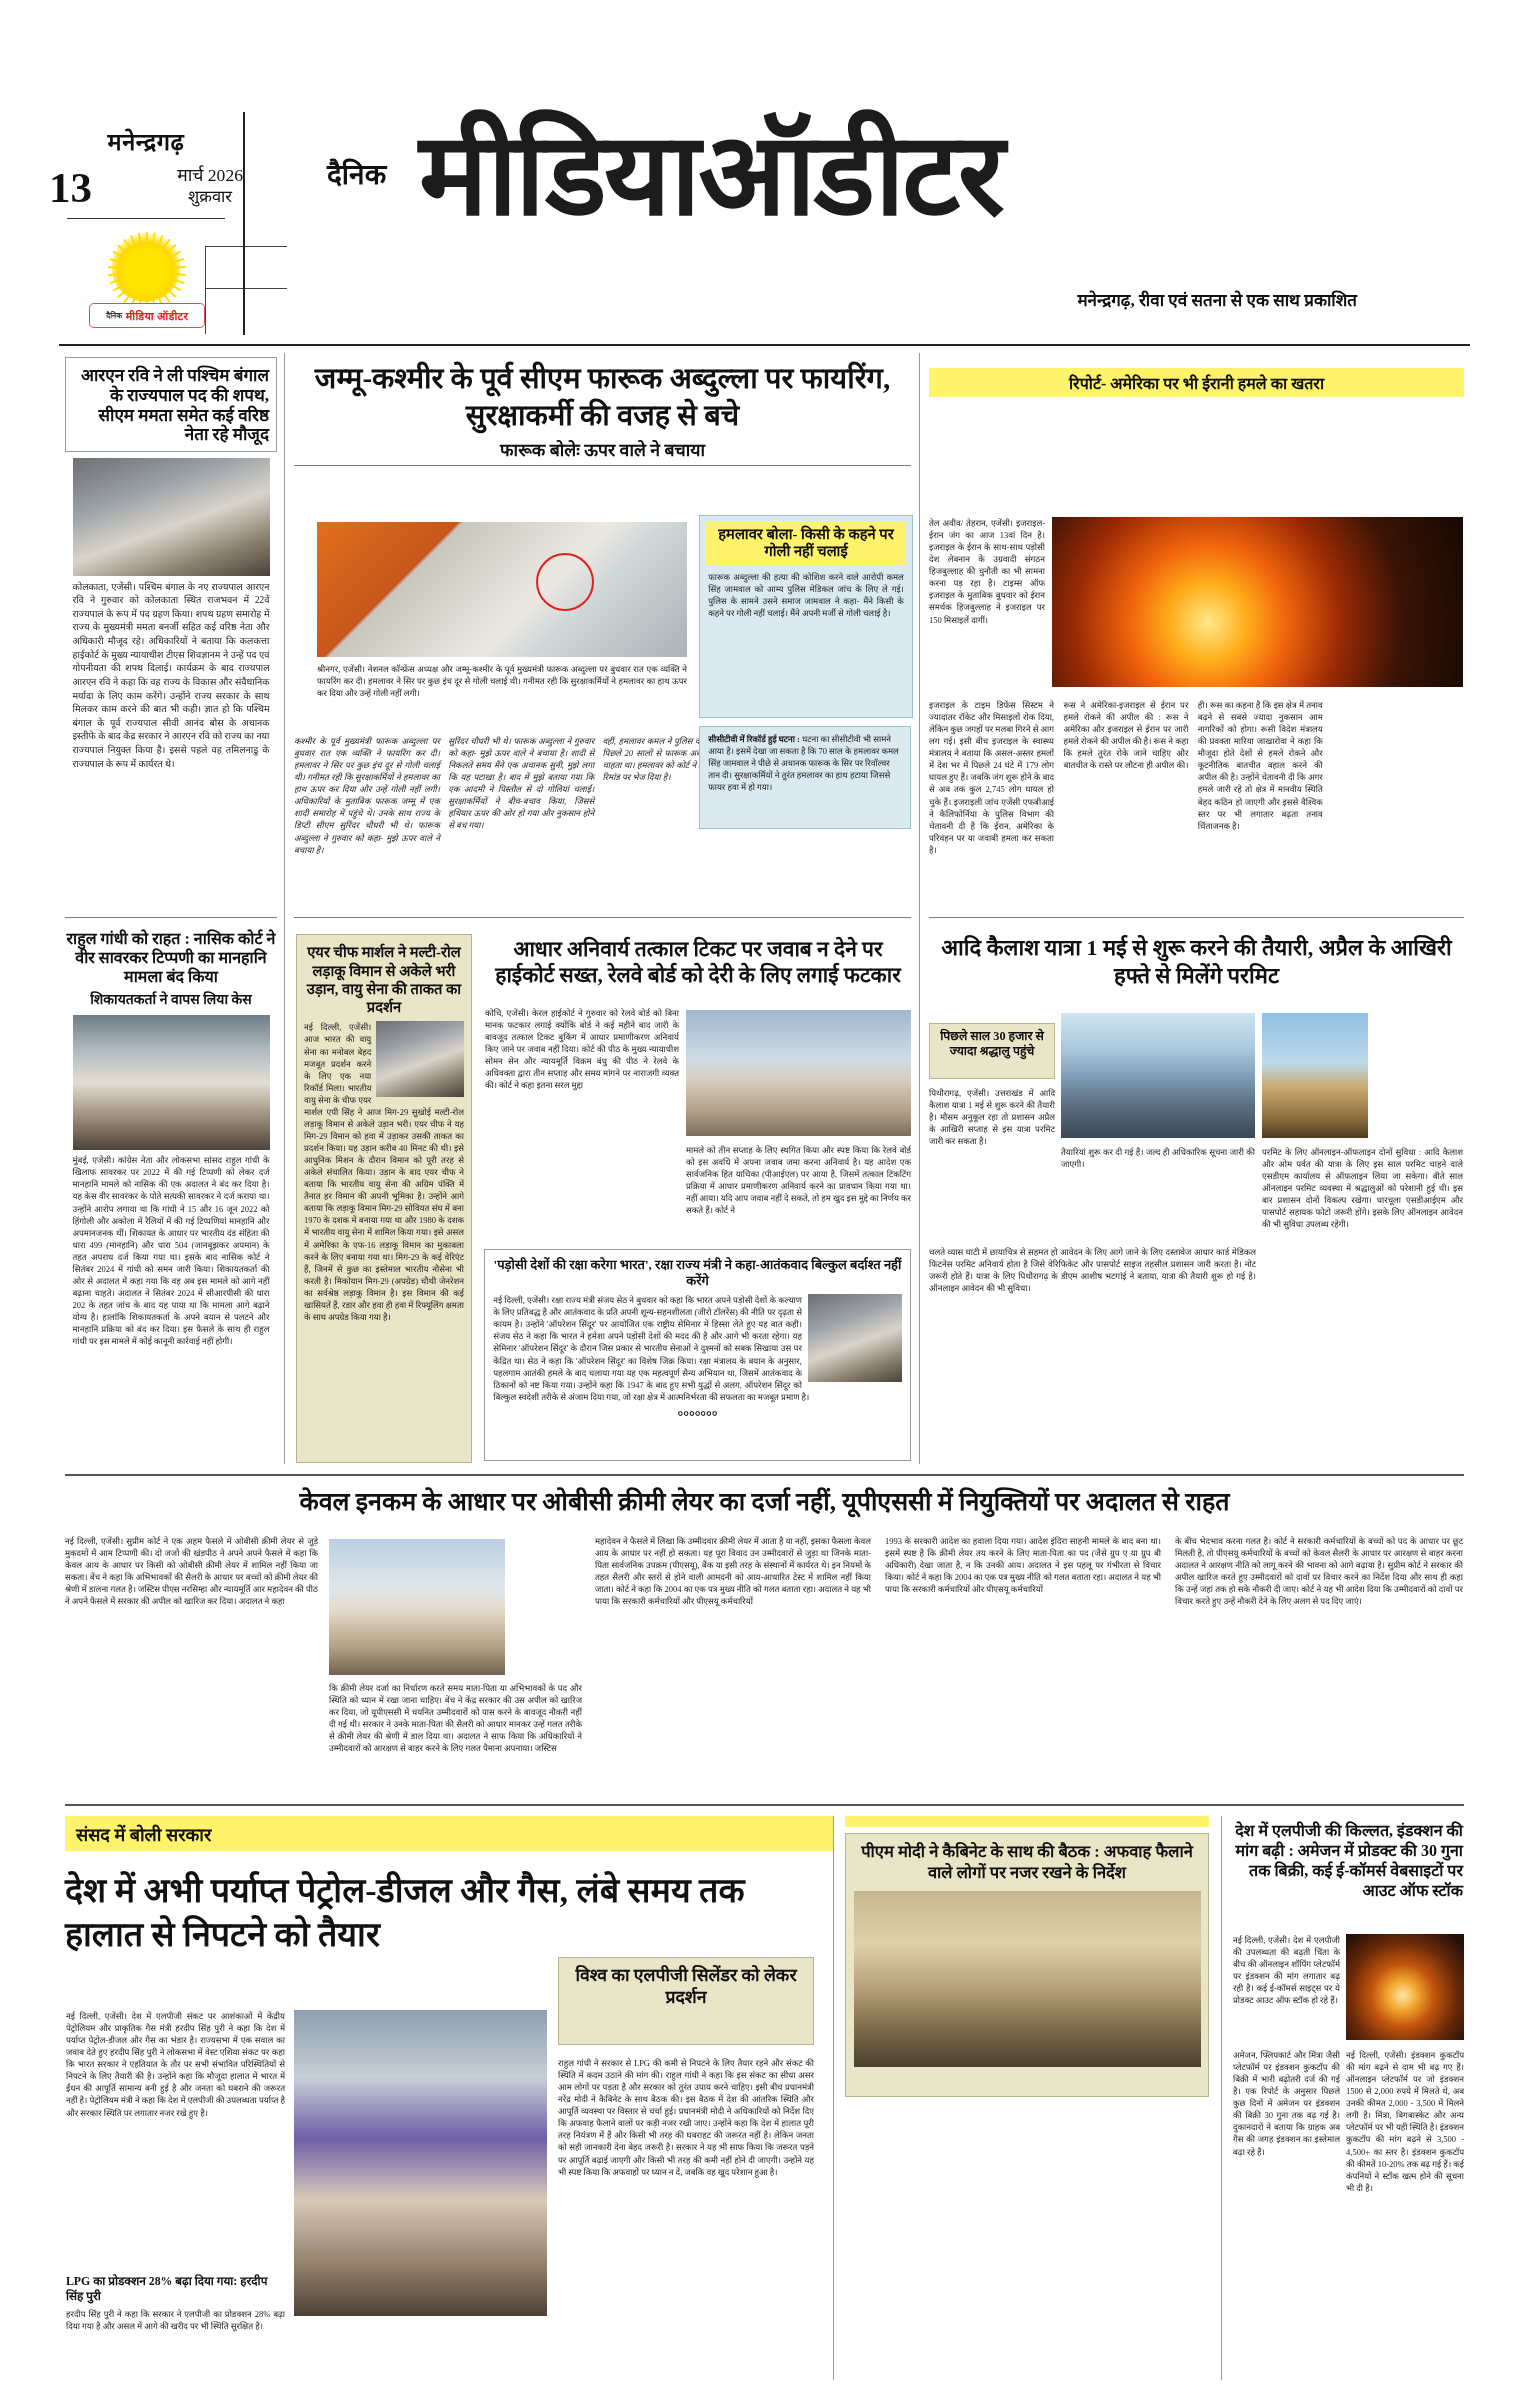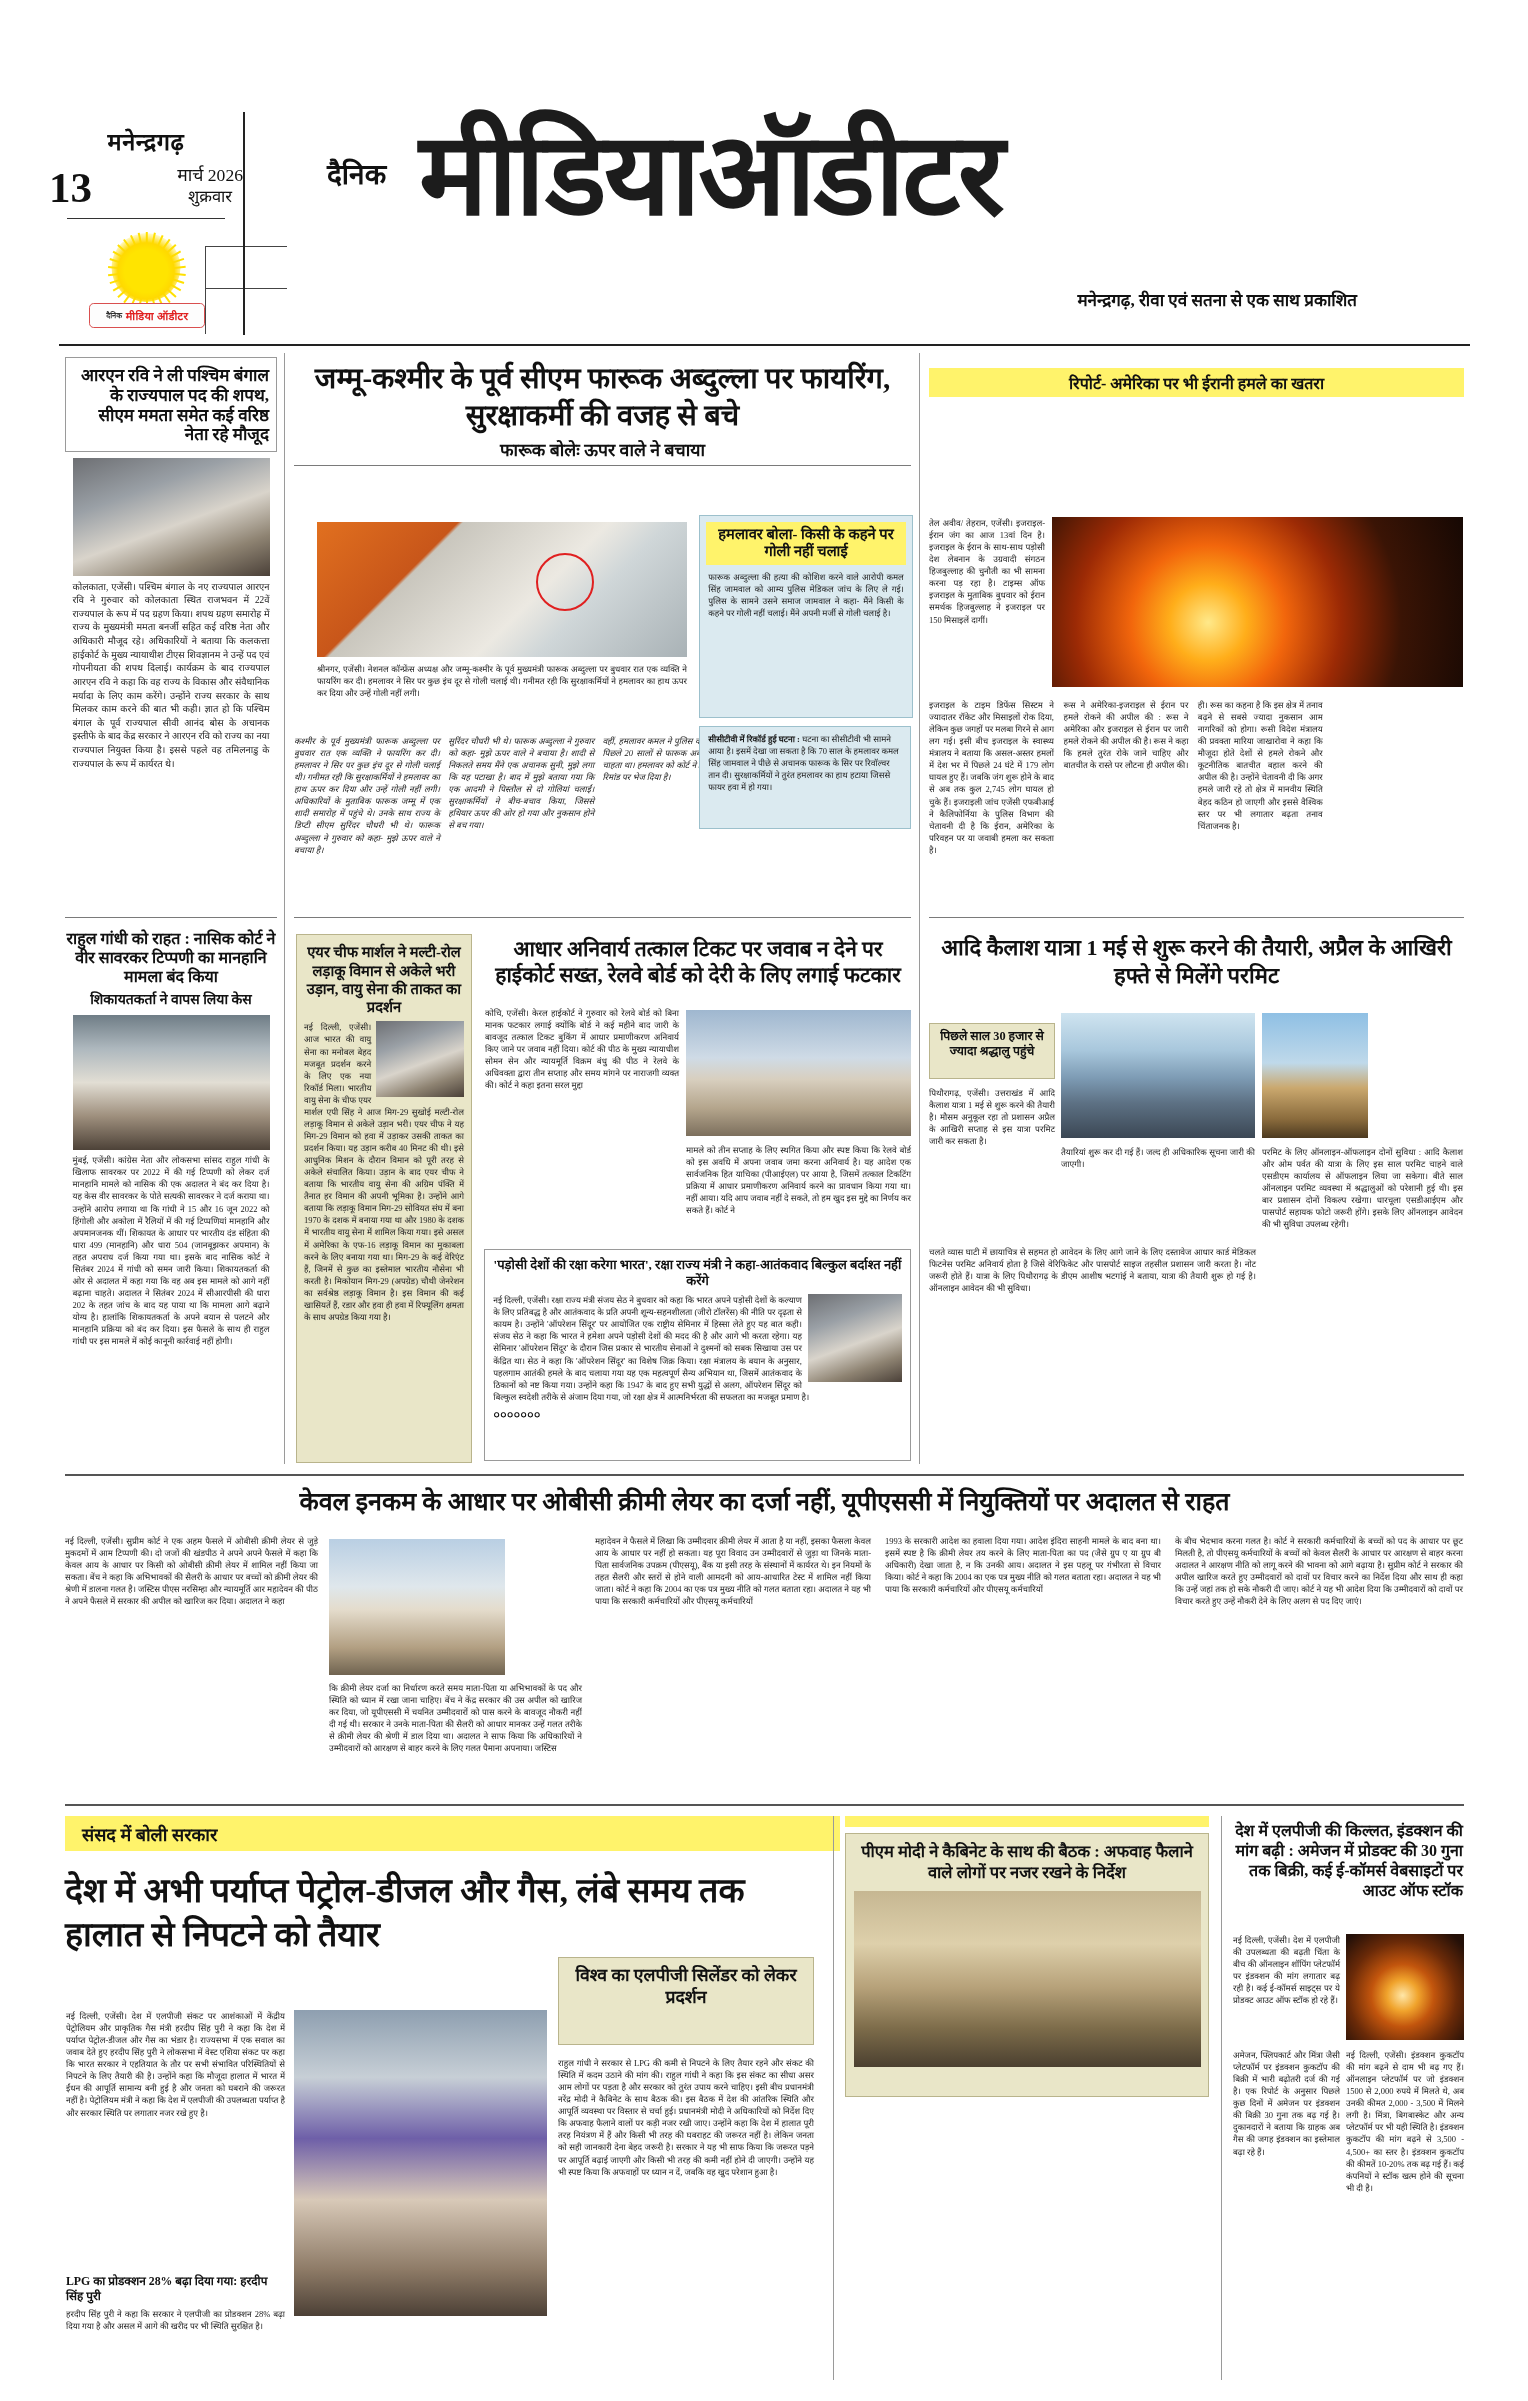--- a/index.html
+++ b/index.html
@@ -240,21 +240,21 @@
   <div class="photo ph-court" style="position:absolute;left:686px;top:1010px;width:225px;height:126px;"></div>
   <div style="position:absolute;left:485px;top:1007px;width:194px;" class="body-txt xs">कोचि, एजेंसी। केरल हाईकोर्ट ने गुरुवार को रेलवे बोर्ड को बिना मानक फटकार लगाई क्योंकि बोर्ड ने कई महीने बाद जारी के बावजूद तत्काल टिकट बुकिंग में आधार प्रमाणीकरण अनिवार्य किए जाने पर जवाब नहीं दिया। कोर्ट की पीठ के मुख्य न्यायाधीश सोमन सेन और न्यायमूर्ति विक्रम बंधु की पीठ ने रेलवे के अधिवक्ता द्वारा तीन सप्ताह और समय मांगने पर नाराजगी व्यक्त की। कोर्ट ने कहा इतना सरल मुद्दा</div>
   <div style="position:absolute;left:686px;top:1144px;width:225px;" class="body-txt xs">मामले को तीन सप्ताह के लिए स्थगित किया और स्पष्ट किया कि रेलवे बोर्ड को इस अवधि में अपना जवाब जमा करना अनिवार्य है। यह आदेश एक सार्वजनिक हित याचिका (पीआईएल) पर आया है, जिसमें तत्काल टिकटिंग प्रक्रिया में आधार प्रमाणीकरण अनिवार्य करने का प्रावधान किया गया था।
 
     नहीं आया। यदि आप जवाब नहीं दे सकते, तो हम खुद इस मुद्दे का निर्णय कर सकते हैं। कोर्ट ने</div>
 
   <div class="boxgrey" style="position:absolute;left:484px;top:1249px;width:427px;height:212px;box-sizing:border-box;padding:7px 8.2px;border-width:1.2px;">
     <div class="hd" style="font-size:13px;text-align:center;line-height:1.25;">'पड़ोसी देशों की रक्षा करेगा भारत', रक्षा राज्य मंत्री ने कहा-आतंकवाद बिल्कुल बर्दाश्त नहीं करेंगे</div>
     <div class="photo ph-man" style="width:94px;height:88px;float:right;margin:4.7px 0 3.5px 5.9px;"></div>
     <div class="body-txt xs" style="margin-top:4.7px;">नई दिल्ली, एजेंसी। रक्षा राज्य मंत्री संजय सेठ ने बुधवार को कहा कि भारत अपने पड़ोसी देशों के कल्याण के लिए प्रतिबद्ध है और आतंकवाद के प्रति अपनी शून्य-सहनशीलता (जीरो टॉलरेंस) की नीति पर दृढ़ता से कायम है। उन्होंने 'ऑपरेशन सिंदूर' पर आयोजित एक राष्ट्रीय सेमिनार में हिस्सा लेते हुए यह बात कही। संजय सेठ ने कहा कि भारत ने हमेशा अपने पड़ोसी देशों की मदद की है और आगे भी करता रहेगा। यह सेमिनार 'ऑपरेशन सिंदूर' के दौरान जिस प्रकार से भारतीय सेनाओं ने दुश्मनों को सबक सिखाया उस पर केंद्रित था। सेठ ने कहा कि 'ऑपरेशन सिंदूर' का विशेष जिक्र किया। रक्षा मंत्रालय के बयान के अनुसार, पहलगाम आतंकी हमले के बाद चलाया गया यह एक महत्वपूर्ण सैन्य अभियान था, जिसमें आतंकवाद के ठिकानों को नष्ट किया गया। उन्होंने कहा कि 1947 के बाद हुए सभी युद्धों से अलग, ऑपरेशन सिंदूर को बिल्कुल स्वदेशी तरीके से अंजाम दिया गया, जो रक्षा क्षेत्र में आत्मनिर्भरता की सफलता का मजबूत प्रमाण है।</div>
-    <div style="text-align:left;font-size:13px;margin-top:2.4px;">०००००००</div>
+    <div style="text-align:center;font-size:11px;margin-top:2.4px;">०००००००</div>
   </div>
 
   <div style="position:absolute;left:929px;top:934px;width:535px;">
     <div class="hd" style="font-size:22px;text-align:center;line-height:1.26;">आदि कैलाश यात्रा 1 मई से शुरू करने की तैयारी, अप्रैल के आखिरी हफ्ते से मिलेंगे परमिट</div>
   </div>
   <div class="boxbeige" style="position:absolute;left:929px;top:1023px;width:126px;height:56px;box-sizing:border-box;padding:4.7px;">
     <div class="hd" style="font-size:12.3px;text-align:center;line-height:1.22;">पिछले साल 30 हजार से ज्यादा श्रद्धालु पहुंचे</div>
   </div>
   <div class="photo ph-mtn" style="position:absolute;left:1061px;top:1013px;width:194px;height:125px;"></div>
   <div class="photo ph-shiv" style="position:absolute;left:1262px;top:1013px;width:106px;height:125px;"></div>
@@ -272,21 +272,21 @@
   <div style="position:absolute;left:65px;top:1535px;width:253px;" class="body-txt xs">नई दिल्ली, एजेंसी। सुप्रीम कोर्ट ने एक अहम फैसले में ओबीसी क्रीमी लेयर से जुड़े मुकदमों में आम टिप्पणी की। दो जजों की खंडपीठ ने अपने अपने फैसले में कहा कि केवल आय के आधार पर किसी को ओबीसी क्रीमी लेयर में शामिल नहीं किया जा सकता। बेंच ने कहा कि अभिभावकों की सैलरी के आधार पर बच्चों को क्रीमी लेयर की श्रेणी में डालना गलत है। जस्टिस पीएस नरसिम्हा और न्यायमूर्ति आर महादेवन की पीठ ने अपने फैसले में सरकार की अपील को खारिज कर दिया। अदालत ने कहा</div>
   <div style="position:absolute;left:329px;top:1682px;width:253px;" class="body-txt xs">कि क्रीमी लेयर दर्जा का निर्धारण करते समय माता-पिता या अभिभावकों के पद और स्थिति को ध्यान में रखा जाना चाहिए।
     बेंच ने केंद्र सरकार की उस अपील को खारिज कर दिया, जो यूपीएससी में चयनित उम्मीदवारों को पास करने के बावजूद नौकरी नहीं दी गई थी। सरकार ने उनके माता-पिता की सैलरी को आधार मानकर उन्हें गलत तरीके से क्रीमी लेयर की श्रेणी में डाल दिया था। अदालत ने साफ किया कि अधिकारियों ने उम्मीदवारों को आरक्षण से बाहर करने के लिए गलत पैमाना अपनाया। जस्टिस</div>
   <div style="position:absolute;left:595px;top:1535px;width:276px;" class="body-txt xs">महादेवन ने फैसले में लिखा कि उम्मीदवार क्रीमी लेयर में आता है या नहीं, इसका फैसला केवल आय के आधार पर नहीं हो सकता।
     यह पूरा विवाद उन उम्मीदवारों से जुड़ा था जिनके माता-पिता सार्वजनिक उपक्रम (पीएसयू), बैंक या इसी तरह के संस्थानों में कार्यरत थे। इन नियमों के तहत सैलरी और स्तरों से होने वाली आमदनी को आय-आधारित टेस्ट में शामिल नहीं किया जाता। कोर्ट ने कहा कि 2004 का एक पत्र मुख्य नीति को गलत बताता रहा। अदालत ने यह भी पाया कि सरकारी कर्मचारियों और पीएसयू कर्मचारियों</div>
   <div style="position:absolute;left:885px;top:1535px;width:276px;" class="body-txt xs">1993 के सरकारी आदेश का हवाला दिया गया। आदेश इंदिरा साहनी मामले के बाद बना था। इसमें स्पष्ट है कि क्रीमी लेयर तय करने के लिए माता-पिता का पद (जैसे ग्रुप ए या ग्रुप बी अधिकारी) देखा जाता है, न कि उनकी आय। अदालत ने इस पहलू पर गंभीरता से विचार किया। कोर्ट ने कहा कि 2004 का एक पत्र मुख्य नीति को गलत बताता रहा। अदालत ने यह भी पाया कि सरकारी कर्मचारियों और पीएसयू कर्मचारियों</div>
   <div style="position:absolute;left:1175px;top:1535px;width:288px;" class="body-txt xs">के बीच भेदभाव करना गलत है। कोर्ट ने सरकारी कर्मचारियों के बच्चों को पद के आधार पर छूट मिलती है, तो पीएसयू कर्मचारियों के बच्चों को केवल सैलरी के आधार पर आरक्षण से बाहर करना अदालत ने आरक्षण नीति को लागू करने की भावना को आगे बढ़ाया है। सुप्रीम कोर्ट ने सरकार की अपील खारिज करते हुए उम्मीदवारों को दावों पर विचार करने का निर्देश दिया और साथ ही कहा कि उन्हें जहां तक हो सके नौकरी दी जाए। कोर्ट ने यह भी आदेश दिया कि उम्मीदवारों को दावों पर विचार करते हुए उन्हें नौकरी देने के लिए अलग से पद दिए जाएं।</div>
 
   <div class="hr-line" style="left:65px;top:1804px;width:1399px;height:1.8px;background:#555;"></div>
 
-  <div class="yellowbar" style="position:absolute;left:65px;top:1816px;width:758px;height:35px;padding-left:17px;font-size:18px;">संसद में बोली सरकार</div>
+  <div class="yellowbar" style="position:absolute;left:65px;top:1816px;width:758px;height:35px;padding-left:11px;font-size:18px;">संसद में बोली सरकार</div>
 
   <div style="position:absolute;left:65px;top:1869px;width:758px;">
     <div class="hd" style="font-size:34px;line-height:1.3;">देश में अभी पर्याप्त पेट्रोल-डीजल और गैस, लंबे समय तक हालात से निपटने को तैयार</div>
   </div>
 
   <div class="photo ph-turban" style="position:absolute;left:294px;top:2010px;width:253px;height:306px;"></div>
   <div class="boxbeige" style="position:absolute;left:558px;top:1957px;width:256px;height:88px;box-sizing:border-box;padding:7px;">
     <div class="hd" style="font-size:17.6px;text-align:center;line-height:1.24;">विश्व का एलपीजी सिलेंडर को लेकर प्रदर्शन</div>
   </div>
 

